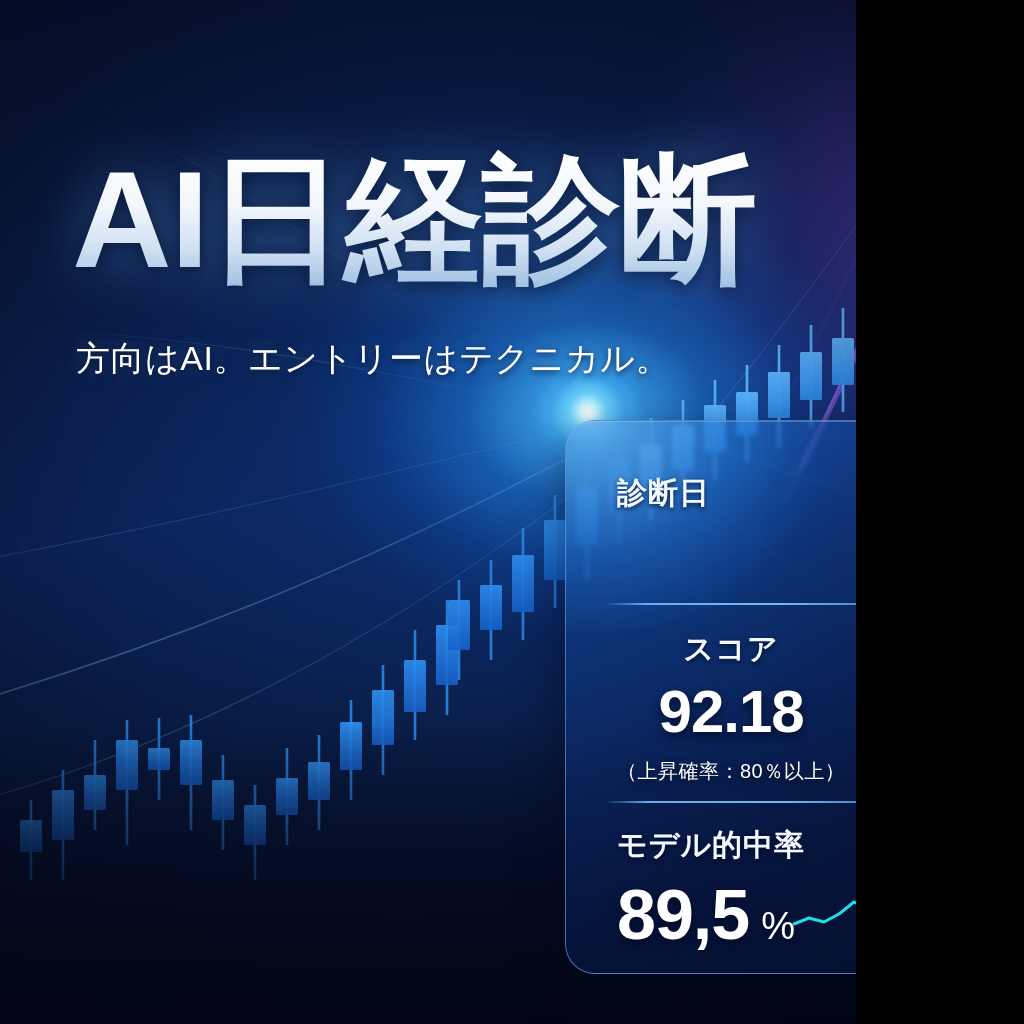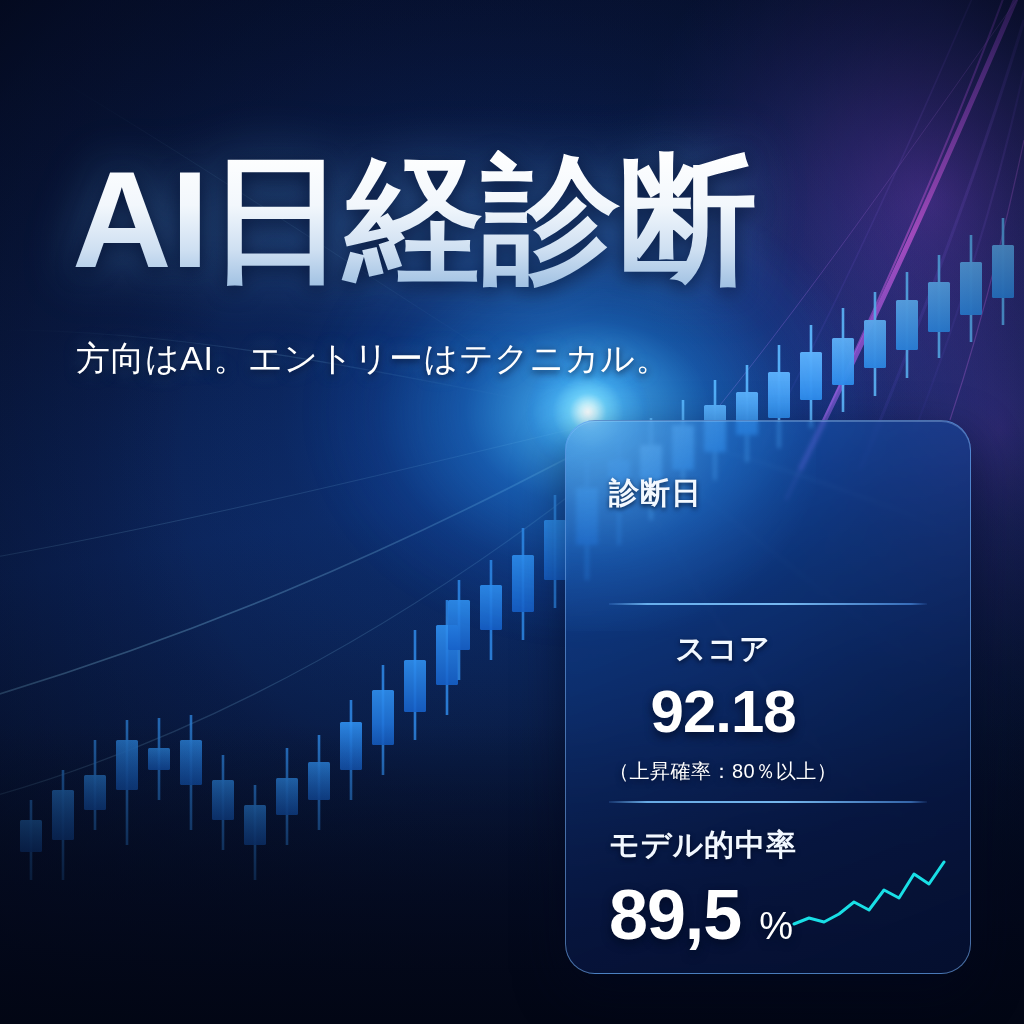--- a/index.html
+++ b/index.html
@@ -2,21 +2,21 @@
 <html lang="ja"><head>
 <meta charset="utf-8">
 <style>
   html, body {
     margin: 0;
     padding: 0;
     background: #000;
   }
   #stage {
     position: relative;
-    width: 1024px;
+    width: 856px;
     height: 1024px;
     overflow: hidden;
     font-family: "Liberation Sans", "DejaVu Sans", sans-serif;
     background: #081232;
     user-select: none;
   }
 
   
   .bg-base {
     position: absolute;
@@ -153,21 +153,21 @@
   }
   .card-glow {
     position: absolute;
     left: -70px; top: -90px;
     width: 320px; height: 300px;
     background: radial-gradient(ellipse at 30% 30%,
        rgba(140,215,255,0.45) 0%, rgba(60,160,250,0.18) 45%, rgba(0,0,0,0) 75%);
     pointer-events: none;
   }
 
-  .sec { position: absolute; left: 43px; }
+  .sec { position: absolute; left: 51px; }
 
   .label {
     font-size: 30px;
     font-weight: 600;
     color: #f2f8ff;
     letter-spacing: 1px;
     text-shadow: 0 2px 5px rgba(2,10,35,0.85);
     white-space: nowrap;
   }
   .bigval {
@@ -201,21 +201,21 @@
     font-size: 20px;
     font-weight: 500;
     color: #ffffff;
     letter-spacing: 0.5px;
     text-shadow: 0 2px 6px rgba(2,10,35,0.9);
     white-space: nowrap;
   }
   .acc-row {
     display: flex;
     align-items: baseline;
-    gap: 18px;
+    gap: 12px;
     white-space: nowrap;
   }
   .acc-num {
     font-size: 70px;
     font-weight: 700;
     color: #ffffff;
     letter-spacing: -1px;
     line-height: 1;
     text-shadow: 0 4px 10px rgba(2,10,35,0.85);
   }

